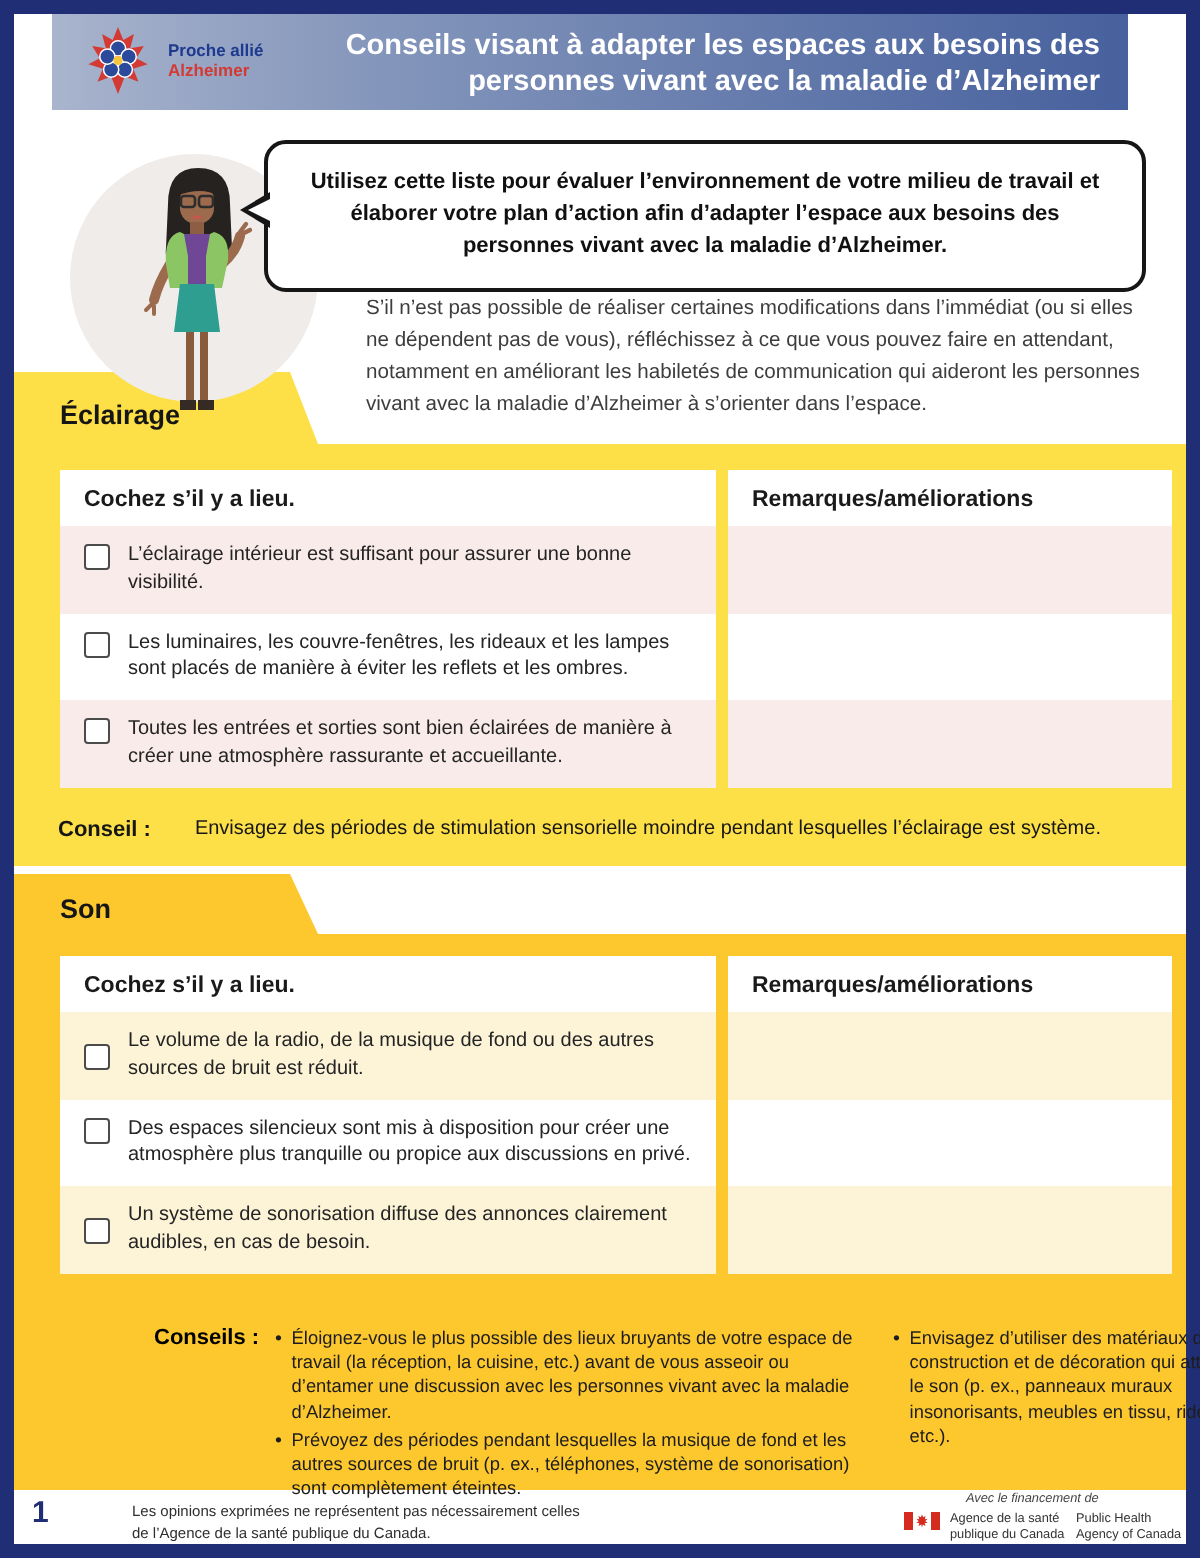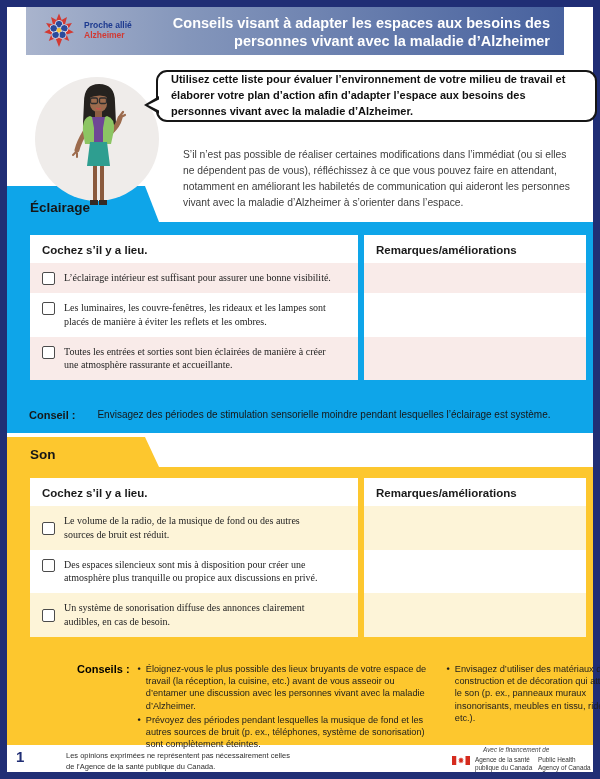--- a/index.html
+++ b/index.html
@@ -12,45 +12,45 @@
   .logo-wrap{position:absolute;left:14px;top:5px;display:flex;align-items:center;gap:6px;}
   .logo-txt{line-height:1.15;font-size:8.5px;font-weight:bold;}
   .logo-l1{color:#1d3a8f;}
   .logo-l2{color:#d23a33;}
   .hdr-title{position:absolute;right:14px;top:7px;width:430px;text-align:right;
        color:#ffffff;font-weight:bold;font-size:14.5px;line-height:1.25;}
   
   .avatar-circle{position:absolute;left:35px;top:77px;width:124px;height:124px;border-radius:50%;
        background:#efecea;z-index:2;}
   .avatar-svg{position:absolute;left:54px;top:80px;z-index:3;}
-  .bubble{position:absolute;left:156px;top:70px;width:411px;background:#fff;border:2px solid #161616;
-       border-radius:11px;padding:0 13px;font-weight:bold;font-size:11px;line-height:1.45;color:#101010;z-index:3;}
+  .bubble{position:absolute;left:132px;top:70px;width:411px;background:#fff;border:2px solid #161616;
+       border-radius:11px;padding:12px 13px;font-weight:bold;font-size:11px;line-height:1.45;color:#101010;z-index:3;text-align:center;}
   .bubble .tail{position:absolute;left:-14px;top:24px;width:0;height:0;
        border-top:9px solid transparent;border-bottom:9px solid transparent;border-right:15px solid #161616;}
   .bubble .tail2{position:absolute;left:-10px;top:27px;width:0;height:0;
        border-top:6px solid transparent;border-bottom:6px solid transparent;border-right:12px solid #ffffff;}
   .intro-para{position:absolute;left:183px;top:147px;width:392px;font-size:10.3px;line-height:1.55;
        color:#3d3d3d;z-index:3;}
   
   .section{position:absolute;left:7px;width:586px;z-index:1;}
-  .sec-pink{top:186px;height:247px;background:#0ea5e9;}
+  .sec-pink{top:186px;height:247px;background:#fde047;}
   .sec-yellow{top:437px;height:308px;background:#fdc72e;}
   .cutout{position:absolute;top:0;right:0;width:448px;background:#ffffff;
        clip-path:polygon(0 0,100% 0,100% 100%,14px 100%);}
   .sec-pink .cutout{height:36px;}
   .sec-yellow .cutout{height:30px;}
   .sec-label{position:absolute;left:23px;font-weight:bold;font-size:13.5px;color:#161616;}
   .sec-pink .sec-label{top:14px;}
   .sec-yellow .sec-label{top:10px;}
   .table{position:absolute;left:23px;width:556px;display:grid;grid-template-columns:328px 222px;column-gap:6px;}
   .sec-pink .table{top:49px;}
   .sec-yellow .table{top:41px;}
   .cell{background:#ffffff;}
   .head{font-weight:bold;font-size:11.5px;color:#1a1a1a;padding:9px 12px 7px 12px;}
-  .item{display:flex;gap:9px;padding:8px 26px 8px 12px;font-size:10px;line-height:1.38;color:#242424;font-family:Liberation Serif, serif;}
+  .item{display:flex;gap:9px;padding:8px 12px 8px 12px;font-size:10px;line-height:1.38;color:#242424;}
   .sec-pink .tint{background:#f9ebe9;}
   .sec-yellow .tint{background:#fdf4d8;align-items:center;}
   .cb{flex:none;width:11px;height:11px;border:1.5px solid #4b4b4b;border-radius:2px;background:#fff;margin-top:1px;}
   .tip-row{position:absolute;left:10px;width:548px;display:flex;gap:22px;font-size:10px;color:#161616;line-height:1.35;margin-left:12px;}
   .sec-pink .tip-row{top:222px;}
   .tip-label{font-weight:bold;font-size:11px;flex:none;}
   .tips-block{position:absolute;left:23px;top:226px;width:556px;display:flex;gap:8px;margin-left:47px;}
   .tips-cols{display:flex;gap:14px;}
   .tips-col{font-size:9.2px;line-height:1.33;color:#1d1d1d;}
   .tips-col1{width:295px;}

